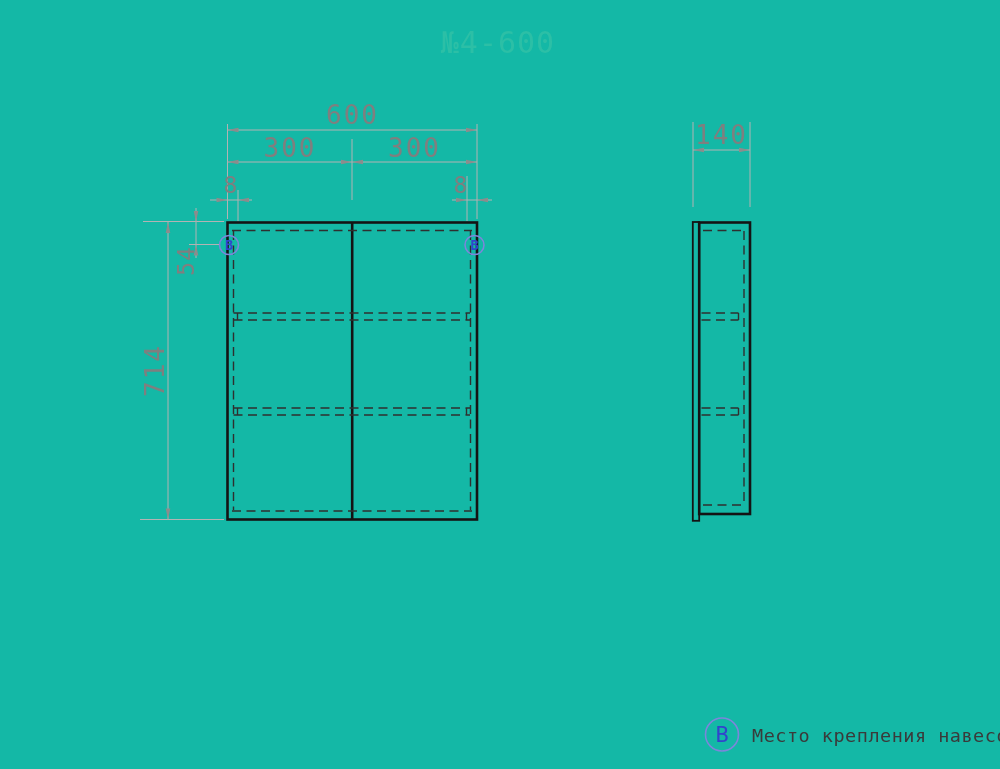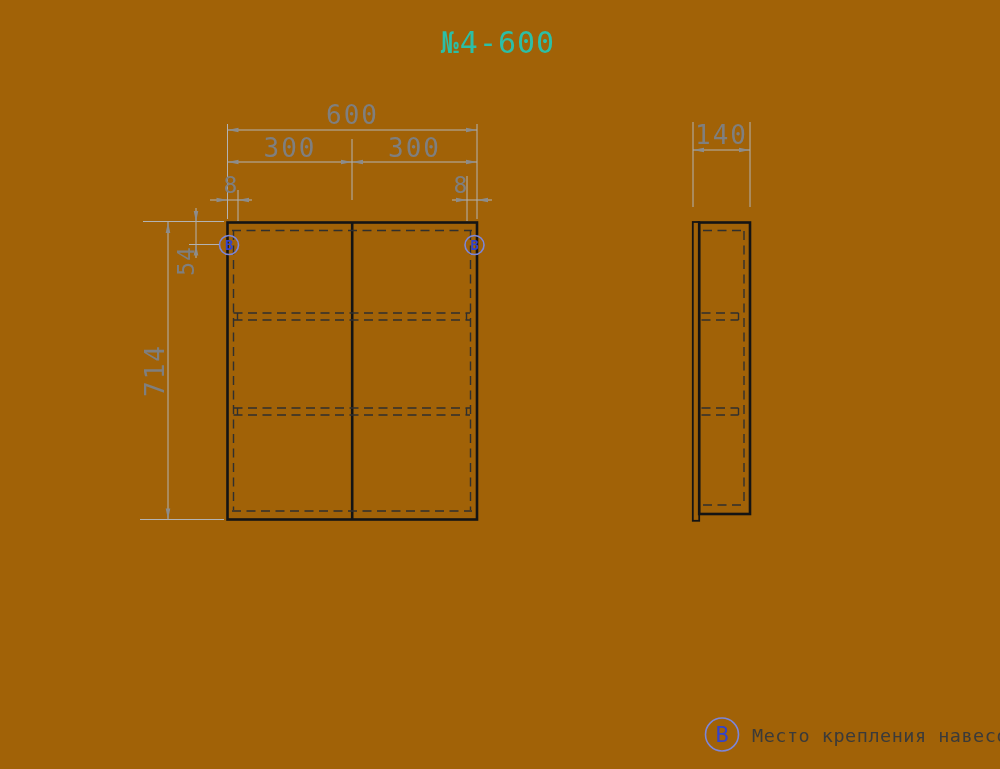--- a/index.html
+++ b/index.html
@@ -1,16 +1,16 @@
 <!DOCTYPE html>
 <html style="--c-title: #2CBFA6; --c-dim_text: #7f7f7f; --c-dim_line: #b3b3b3; --c-arrow: #8c8c8c; --c-outline: #141414; --c-hidden: #2f2f2f; --c-marker_ring: #7c86db; --c-marker_letter: #3243cd; --c-legend_text: #3a3a3a;"><head>
 <meta charset="utf-8">
 <style>
   html,body{margin:0;padding:0;background:#ffffff;}
-  .page{position:relative;width:1000px;height:769px;background:#a16207;overflow:hidden;
+  .page{position:relative;width:1000px;height:769px;background:#14b8a6;overflow:hidden;
         font-family:"DejaVu Sans Mono","DejaVu Sans",monospace;}
   svg{display:block}
   .outline{stroke:var(--c-outline);fill:none;}
   .thick{stroke-width:2.6;}
   .med{stroke-width:1.8;}
   .hidden-line{stroke:var(--c-hidden);stroke-width:1.4;fill:none;stroke-dasharray:9 5.5;}
   .hidden-cap{stroke:var(--c-hidden);stroke-width:1.4;fill:none;}
   .dim-line{stroke:var(--c-dim_line);stroke-width:1;fill:none;}
   .arrow{fill:var(--c-arrow);stroke:none;}
   .dim-text{fill:var(--c-dim_text);font-size:26px;letter-spacing:2px;}

